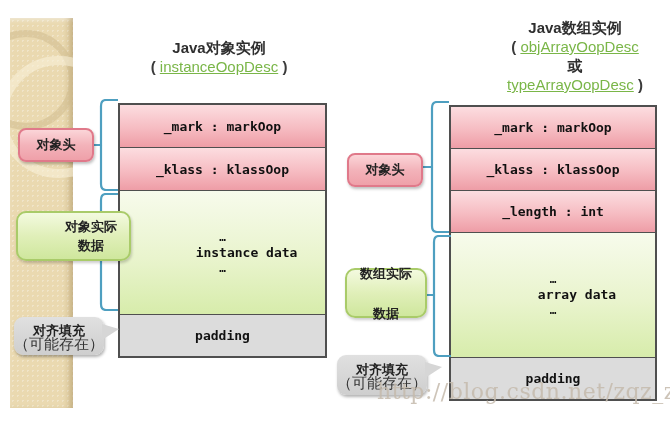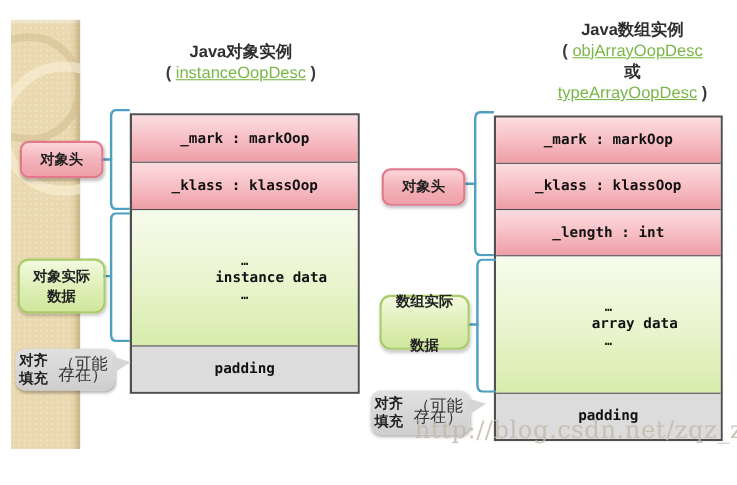--- a/index.html
+++ b/index.html
@@ -32,32 +32,32 @@
   .row + .row{border-top:1px solid #4f4f4f;}
   .pink{background:linear-gradient(#fcdde0 0%,#f6bcc2 55%,#ee9da6 100%);}
   .greenc{background:linear-gradient(#f7fbec 0%,#e9f4cd 55%,#d7ecab 100%);}
   .grayc{background:#dcdcdc;}
   .h42{height:42px;} .h41{height:41px;} .h123{height:123px;flex-direction:column;} .h124{height:124px;flex-direction:column;}
   .dots{font-size:11px;line-height:9px;font-weight:bold;}
   .dataline{line-height:22px;margin-left:48px;}
 
   
   .lbl{position:absolute;display:flex;align-items:center;justify-content:center;
-       text-align:center;font-size:13px;font-weight:bold;color:#222;z-index:5;font-family:Liberation Serif, serif;}
+       text-align:right;font-size:13px;font-weight:bold;color:#222;z-index:5;font-family:Liberation Serif, serif;}
   .lbl-pink{background:linear-gradient(#fbd5d8,#f3b3ba 50%,#efa0a9);border:2px solid #e0798a;
             border-radius:8px;box-shadow:1px 2px 3px rgba(0,0,0,.25);}
   .lbl-green{background:linear-gradient(#f3fadf,#e0efb9 50%,#cfe79d);border:2px solid #a9cb69;
              border-radius:10px;box-shadow:1px 2px 3px rgba(0,0,0,.2);flex-direction:column;line-height:19px;}
   .bubble{background:linear-gradient(#e0e0e0,#cecece);border-radius:9px;
-          box-shadow:1px 2px 3px rgba(0,0,0,.3);flex-direction:row;line-height:16px;}
+          box-shadow:1px 2px 3px rgba(0,0,0,.3);flex-direction:column;line-height:16px;}
   .bubble::after{content:"";position:absolute;right:-15px;top:7px;width:0;height:0;
           border-top:5px solid transparent;border-bottom:11px solid transparent;border-left:17px solid #d6d6d6;}
   .bubble .small{font-size:15px;font-weight:normal;line-height:10px;color:#333;}
   .lh-left{left:18px;top:128px;width:72px;height:30px;}
-  .ld-left{left:16px;top:235px;width:76px;height:46px;}
+  .ld-left{left:16px;top:211px;width:76px;height:46px;padding-left:35px;}
   .lp-left{left:14px;top:317px;width:90px;height:38px;}
   .lh-right{left:347px;top:153px;width:72px;height:30px;}
   .ld-right{left:345px;top:268px;width:78px;height:46px;gap:21px;}
   .lp-right{left:337px;top:355px;width:90px;height:40px;}
 
   .brace{position:absolute;}
 
   
   .wm{position:absolute;left:377px;top:379px;z-index:10;
       font-family:"DejaVu Serif",serif;font-size:22px;letter-spacing:.5px;

